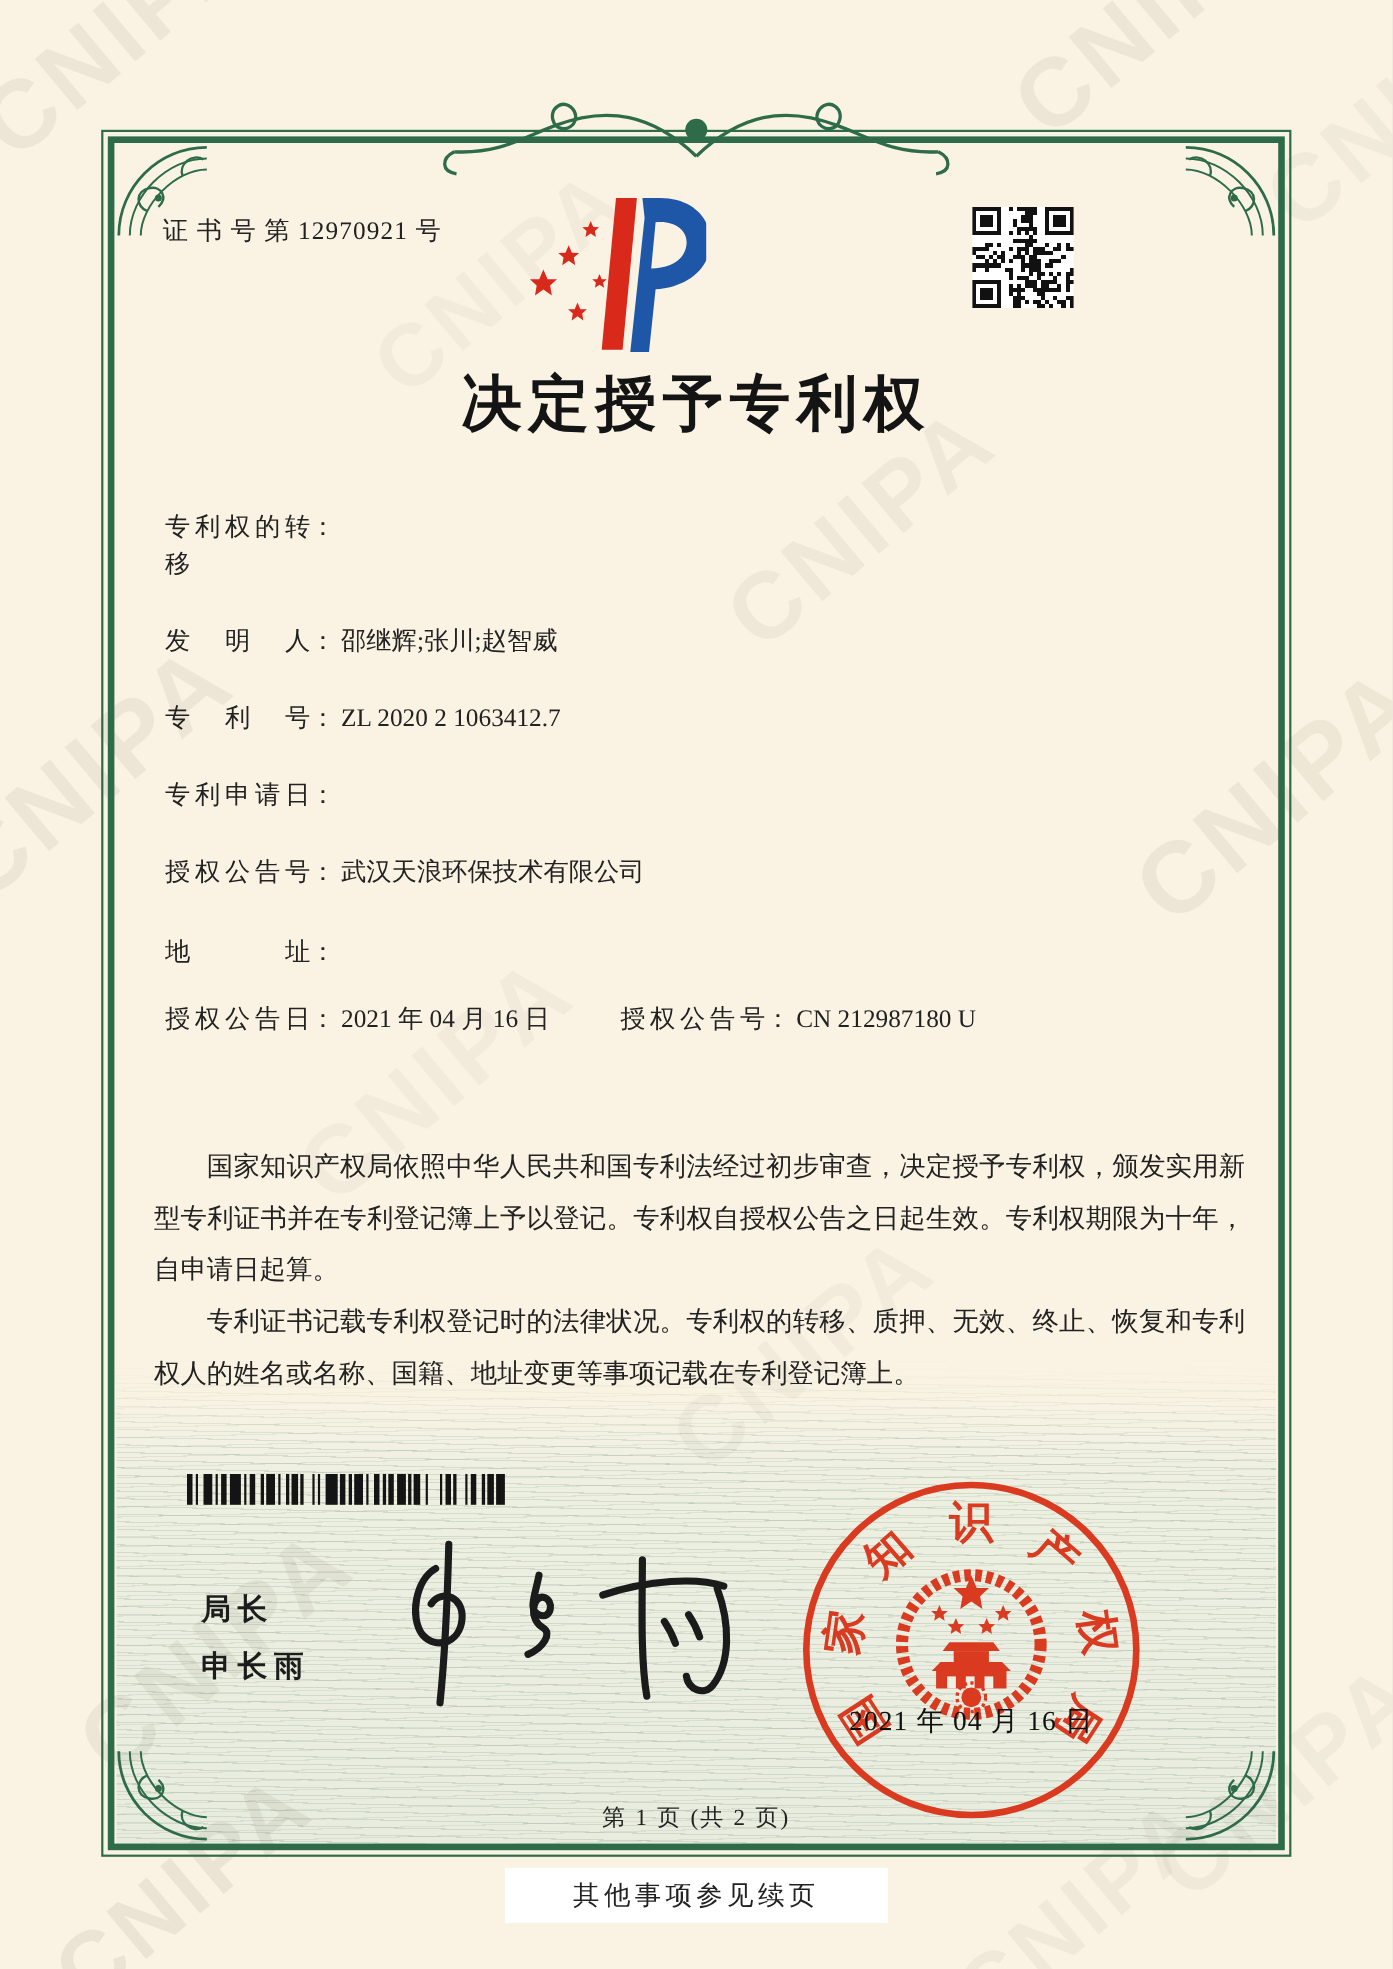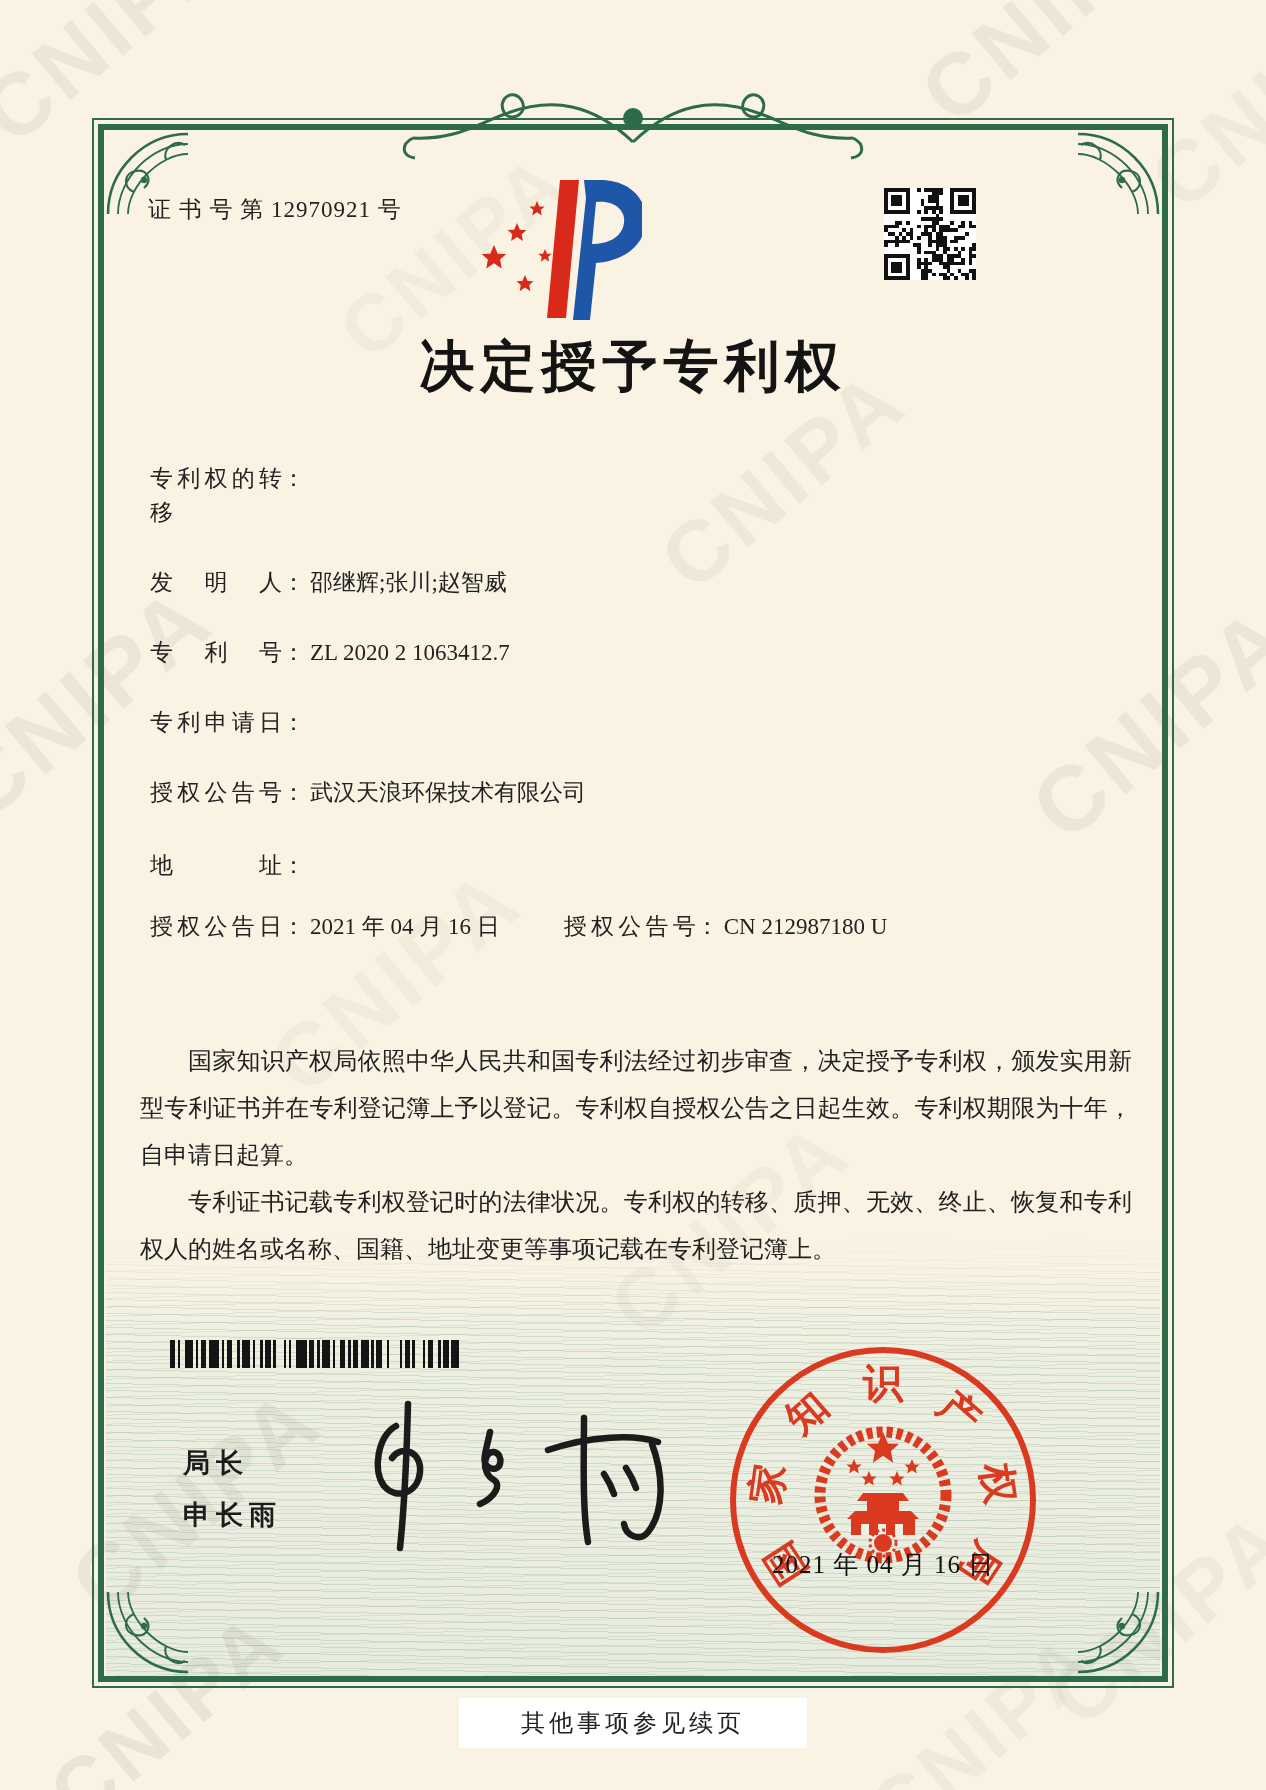--- a/index.html
+++ b/index.html
@@ -522,16 +522,17 @@
         <rect x="135" y="181" width="8" height="11" fill="#eef0e4"></rect>
         <rect x="152" y="181" width="8" height="11" fill="#eef0e4"></rect>
         <rect x="169" y="181" width="8" height="11" fill="#eef0e4"></rect>
         <circle cx="157" cy="200" r="9"></circle>
         <circle cx="157" cy="200" r="13" fill="none" stroke="#d93a20" stroke-width="3" stroke-dasharray="3 3"></circle>
       </g>
     </svg>
     <div class="seal-date">2021 年 04 月 16 日</div>
   </div>
 
+  <div class="page-info">第 1 页 (共 2 页)</div>
 
   <div class="bottom-note">其他事项参见续页</div>
 
 </div>
 
 </body></html>

